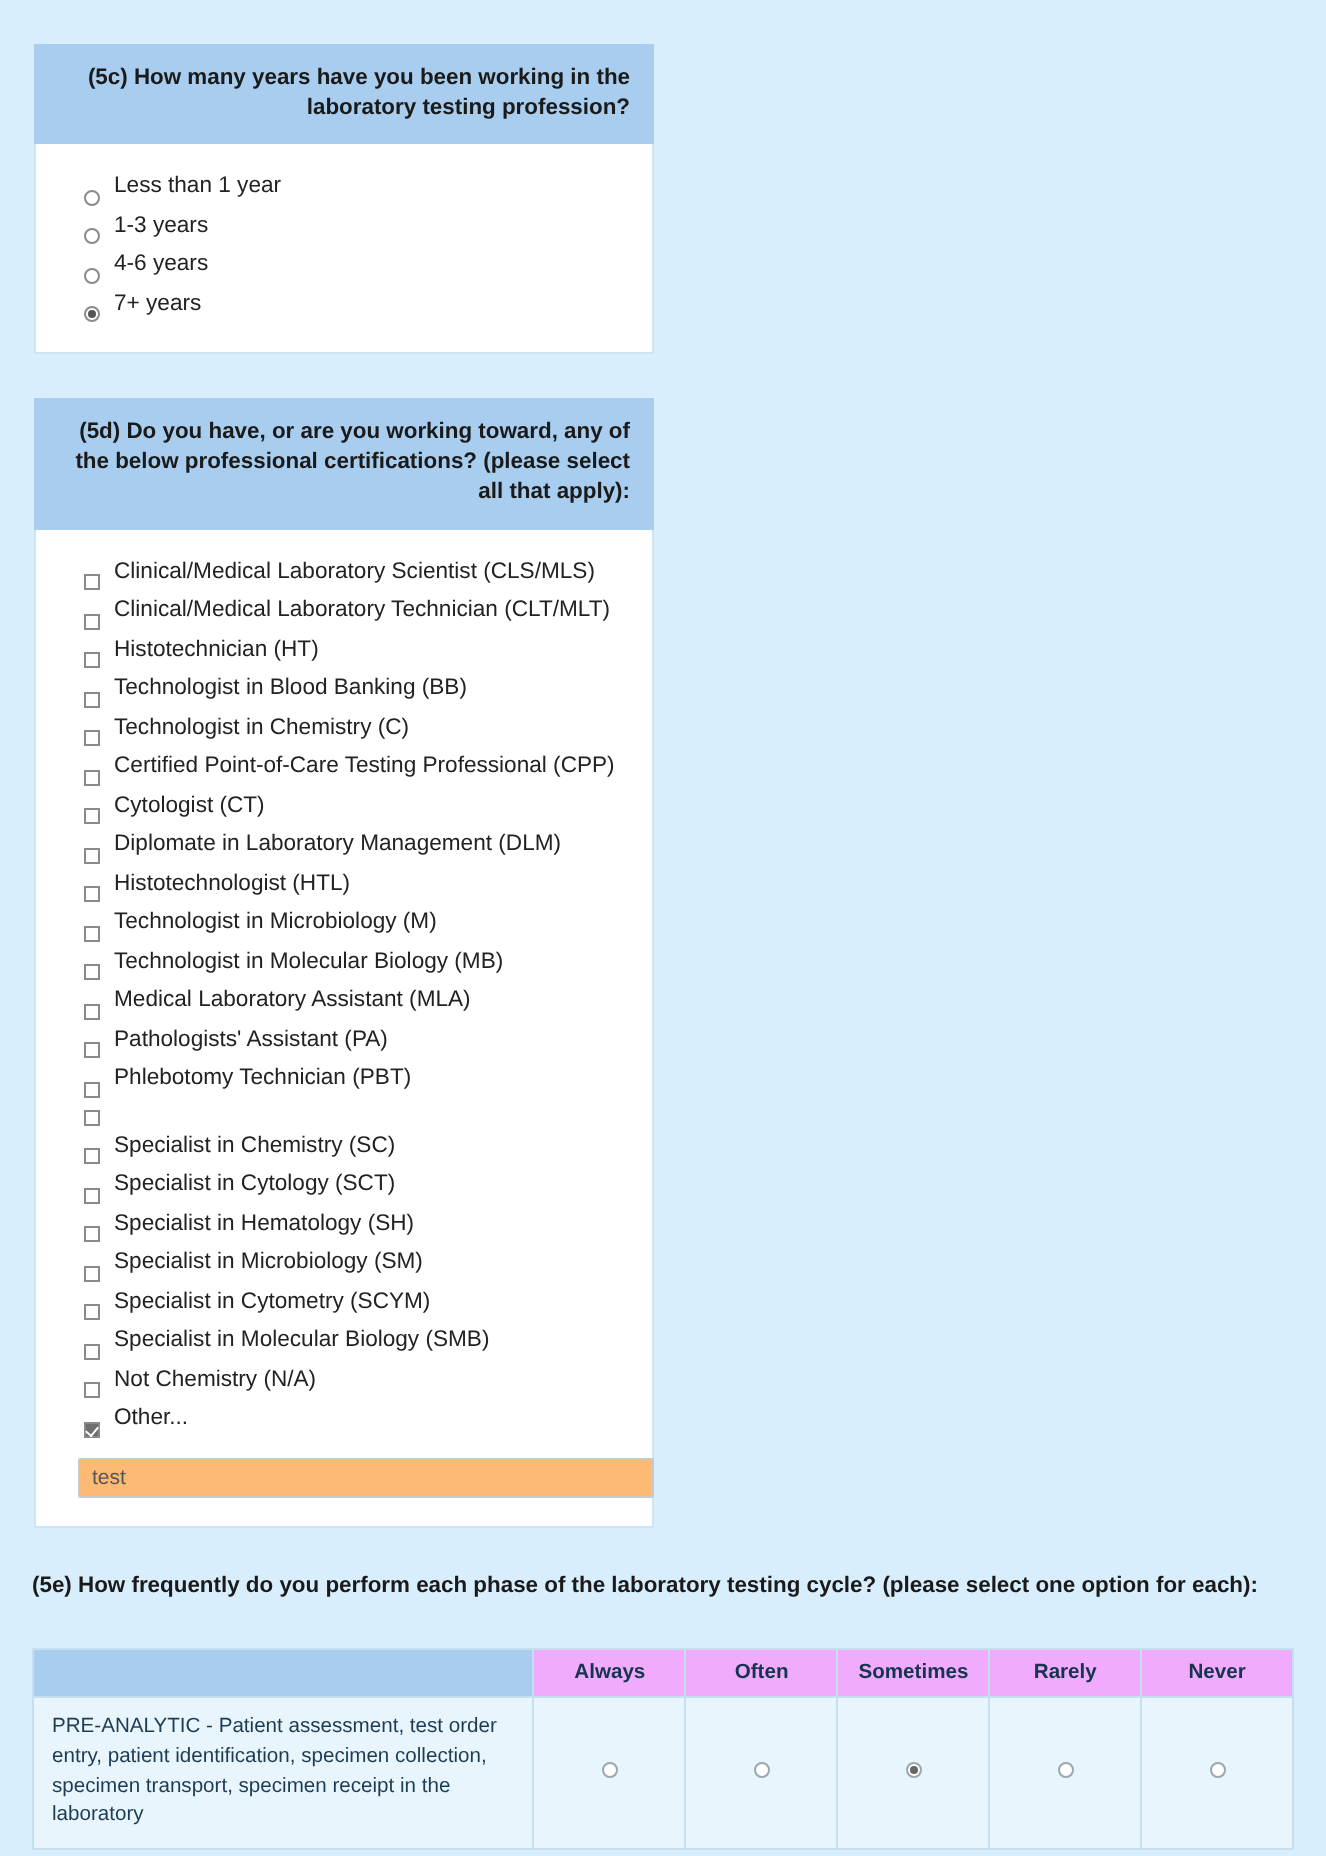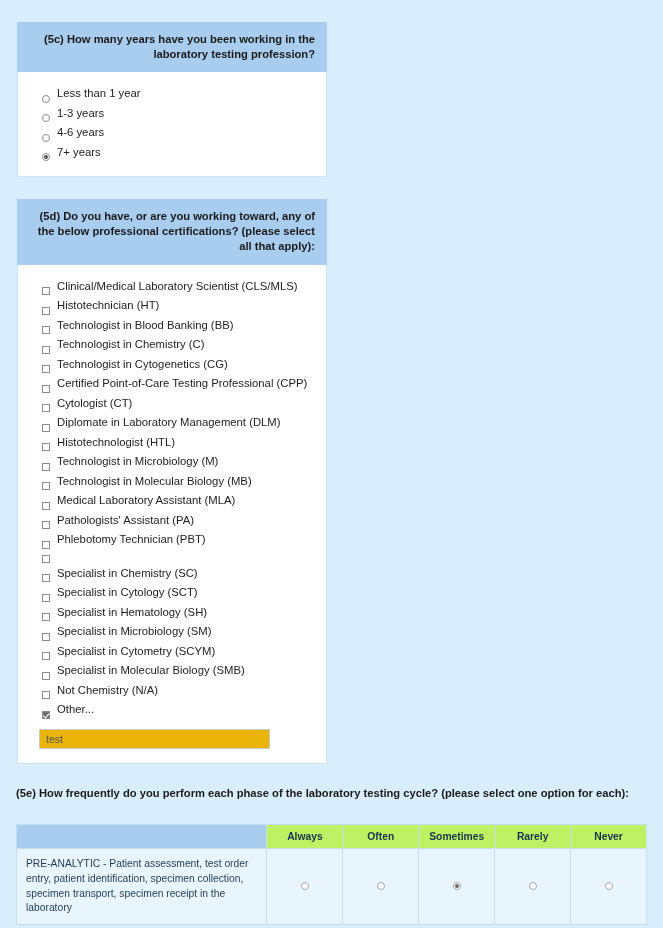--- a/index.html
+++ b/index.html
@@ -94,50 +94,50 @@
     width: 3px;
     height: 5px;
     border: solid #ffffff;
     border-width: 0 1.3px 1.3px 0;
     transform: rotate(40deg);
   }
   .opt-label { flex: 1 1 auto; }
 
   .textinput {
     display: block;
-    width: 231px;
+    width: 288px;
     margin: 9px 0 0 11px;
     height: 20px;
     padding: 2px 6px;
     font-size: 10.5px;
     font-family: "Liberation Sans", sans-serif;
     color: #555;
     border: 1px solid #c9c9c9;
-    background: #eab308;
+    background: #fdba74;
     border-radius: 1px;
   }
 
   .gap-lg { height: 22px; }
 
   
   .matrix-q {
     font-size: 11.2px;
     font-weight: bold;
     color: #1a1a1a;
     padding: 0 0 23px 16px;
     line-height: 1.35;
   }
   table.matrix {
     border-collapse: collapse;
     width: 631px;
     margin-left: 16px;
     font-size: 10.4px;
   }
   table.matrix th {
-    background: #bef264;
+    background: #f0abfc;
     color: #16344d;
     font-weight: bold;
     font-size: 10.3px;
     text-align: center;
     padding: 6px 4px;
     border: 1px solid #c3dff0;
     width: 76px;
   }
   table.matrix th.rowhdr {
     background: #a8cdef;
@@ -219,33 +219,33 @@
   </div>
   <div class="qcard">
     <div class="qbody">
 
       <div class="opt">
         <span class="checkbox"></span>
         <span class="opt-label">Clinical/Medical Laboratory Scientist (CLS/MLS)</span>
       </div>
       <div class="opt">
         <span class="checkbox"></span>
+        <span class="opt-label">Clinical/Medical Laboratory Technician (CLT/MLT)</span>
+      </div>
+      <div class="opt">
+        <span class="checkbox"></span>
         <span class="opt-label">Histotechnician (HT)</span>
       </div>
       <div class="opt">
         <span class="checkbox"></span>
         <span class="opt-label">Technologist in Blood Banking (BB)</span>
       </div>
       <div class="opt">
         <span class="checkbox"></span>
         <span class="opt-label">Technologist in Chemistry (C)</span>
-      </div>
-      <div class="opt">
-        <span class="checkbox"></span>
-        <span class="opt-label">Technologist in Cytogenetics (CG)</span>
       </div>
       <div class="opt">
         <span class="checkbox"></span>
         <span class="opt-label">Certified Point-of-Care Testing Professional (CPP)</span>
       </div>
       <div class="opt">
         <span class="checkbox"></span>
         <span class="opt-label">Cytologist (CT)</span>
       </div>
       <div class="opt">

